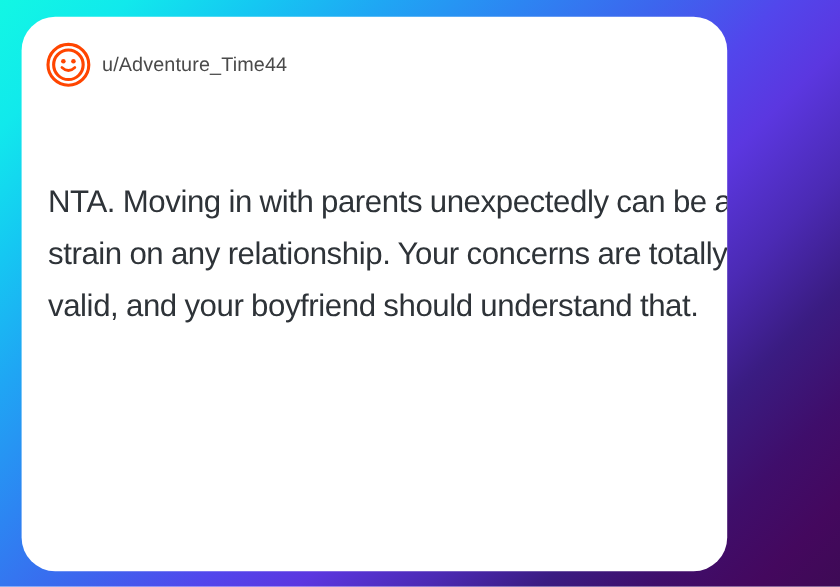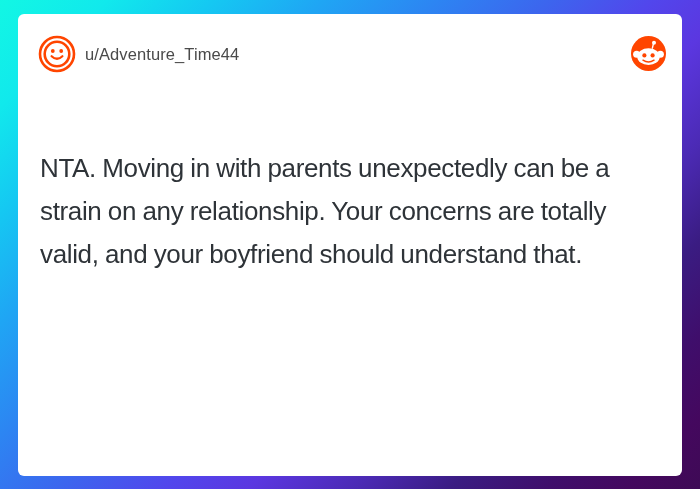--- a/index.html
+++ b/index.html
@@ -34,24 +34,24 @@
         #3F0E6B 87%,
         #44085E 94%,
         #3E0A55 100%);
   }
 
   
   #card {
     position: absolute;
     left: 18px;
     top: 14px;
-    width: 664px;
+    width: 588px;
     height: 462px;
     background: #FFFFFF;
-    border-radius: 6px;
+    border-radius: 28px;
     box-sizing: border-box;
     overflow: hidden;
   }
 
   
   #card-header {
     position: absolute;
     left: 0;
     top: 0;
     width: 100%;

